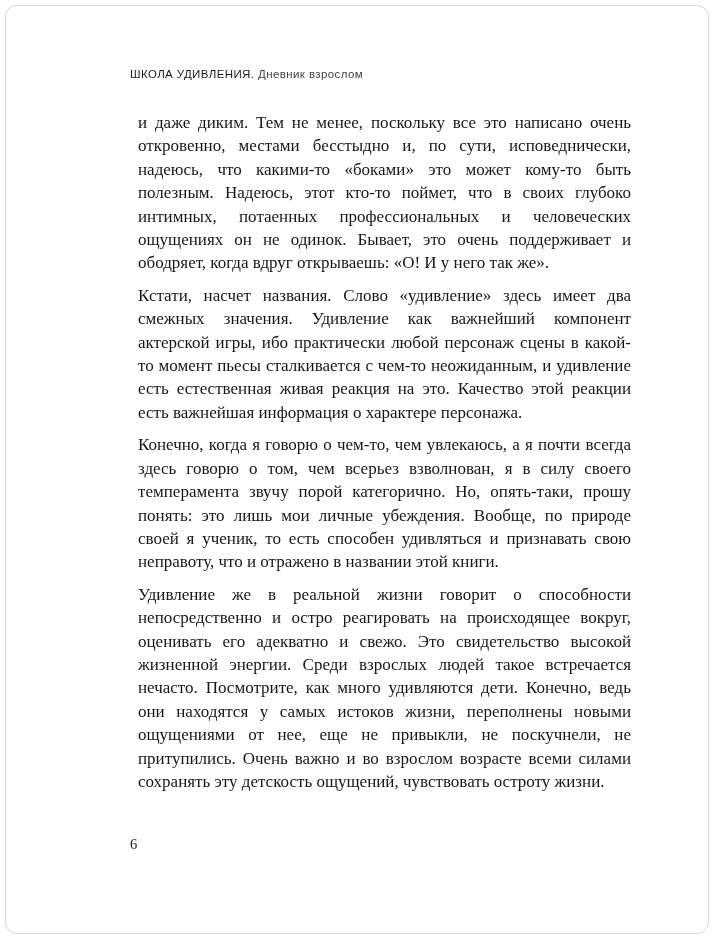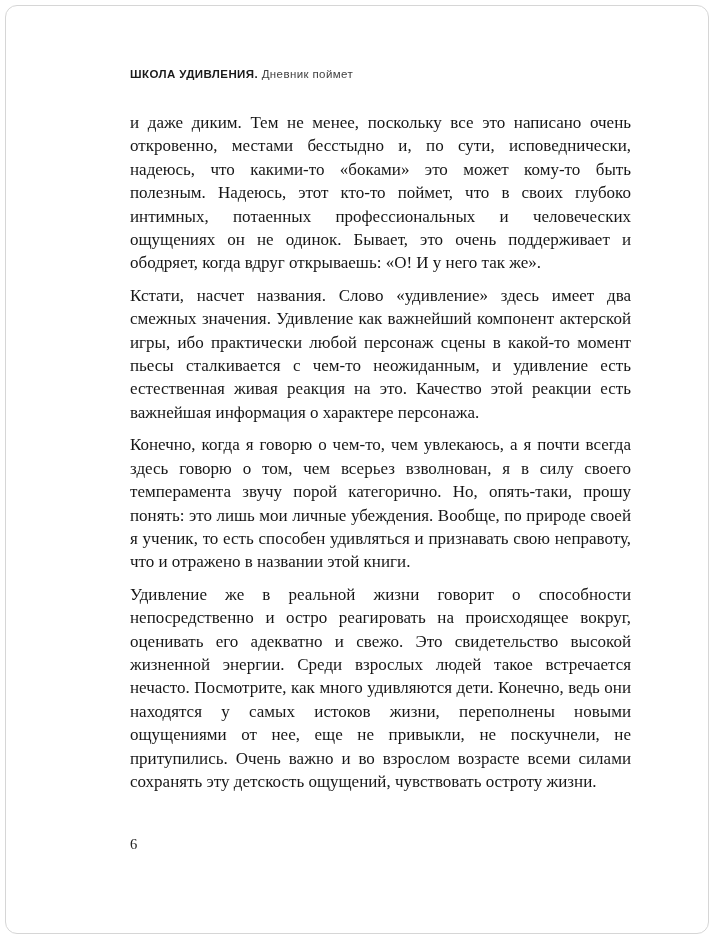--- a/index.html
+++ b/index.html
@@ -30,42 +30,42 @@
     left: 130px;
     top: 68px;
     width: 520px;
     font-family: "Liberation Sans", sans-serif;
     font-size: 11.5px;
     letter-spacing: 0.4px;
     color: #3f3f3f;
     white-space: nowrap;
   }
   .rh-bold {
-    font-weight: 700;
+    font-weight: 400;
     color: #1a1a1a;
   }
   .rh-sub {
     font-weight: 400;
     color: #3f3f3f;
   }
   .body-text {
     position: absolute;
     left: 130px;
     top: 111px;
     width: 501px;
     font-family: "Liberation Serif", serif;
     font-size: 17px;
     line-height: 23.4px;
     color: #161616;
     text-align: justify;
     hyphens: auto;
     -webkit-hyphens: auto;
   }
   .body-text p {
-    margin: 0 0 9px 0;
+    margin: 0 0 9px 8px;
     padding: 0;
   }
   .body-text p:last-child {
     margin-bottom: 0;
   }
   .page-footer {
     position: absolute;
     left: 130px;
     top: 836px;
     font-family: "Liberation Serif", serif;
@@ -74,21 +74,21 @@
   }
 </style>
 </head>
 <body>
 
 <div class="canvas">
   <div class="page-frame"></div>
 
   <header class="running-head">
     <span class="rh-bold">ШКОЛА УДИВЛЕНИЯ.</span>
-    <span class="rh-sub">Дневник поймет</span>
+    <span class="rh-sub">Дневник взрослом</span>
   </header>
 
   <article class="body-text">
     <p>и даже диким. Тем не менее, поскольку все это написано очень откровенно, местами бесстыдно и, по сути, исповеднически, надеюсь, что какими-то «боками» это может кому-то быть полезным. Надеюсь, этот кто-то поймет, что в своих глубоко интимных, потаенных профессиональных и человеческих ощущениях он не одинок. Бывает, это очень поддерживает и ободряет, когда вдруг открываешь: «О! И у него так же».</p>
     <p>Кстати, насчет названия. Слово «удивление» здесь имеет два смежных значения. Удивление как важнейший компонент актерской игры, ибо практически любой персонаж сцены в какой-то момент пьесы сталкивается с чем-то неожиданным, и удивление есть естественная живая реакция на это. Качество этой реакции есть важнейшая информация о характере персонажа.</p>
     <p>Конечно, когда я говорю о чем-то, чем увлекаюсь, а я почти всегда здесь говорю о том, чем всерьез взволнован, я в силу своего темперамента звучу порой категорично. Но, опять-таки, прошу понять: это лишь мои личные убеждения. Вообще, по природе своей я ученик, то есть способен удивляться и признавать свою неправоту, что и отражено в названии этой книги.</p>
     <p>Удивление же в реальной жизни говорит о способности непосредственно и остро реагировать на происходящее вокруг, оценивать его адекватно и свежо. Это свидетельство высокой жизненной энергии. Среди взрослых людей такое встречается нечасто. Посмотрите, как много удивляются дети. Конечно, ведь они находятся у самых истоков жизни, переполнены новыми ощущениями от нее, еще не привыкли, не поскучнели, не притупились. Очень важно и во взрослом возрасте всеми силами сохранять эту детскость ощущений, чувствовать остроту жизни.</p>
   </article>
 
   <footer class="page-footer">

